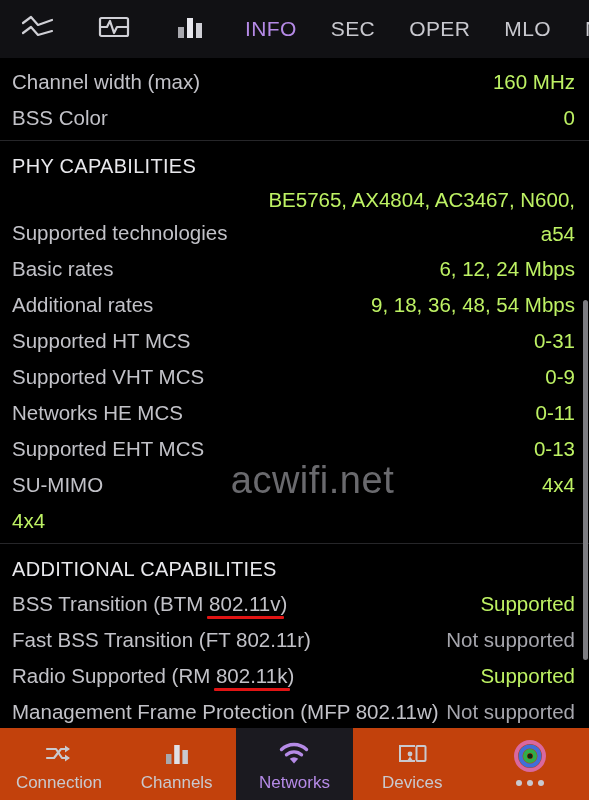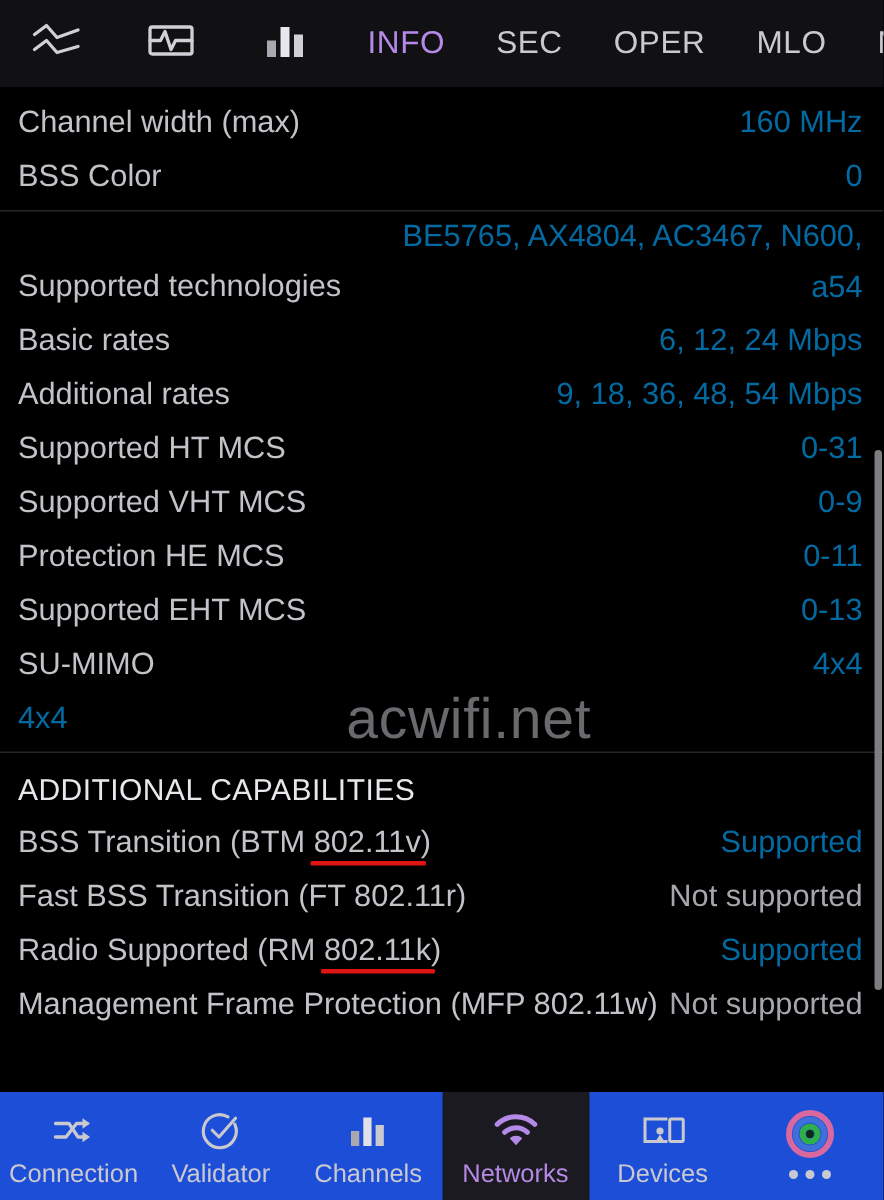--- a/index.html
+++ b/index.html
@@ -84,21 +84,21 @@
   }
   .row .k {
     font-size: 20.5px;
     color: #c2c2c8;
     line-height: 36px;
     white-space: nowrap;
     position: relative;
   }
   .row .v {
     font-size: 20.5px;
-    color: #0369a1;
+    color: #bef264;
     line-height: 36px;
     text-align: right;
     white-space: pre-line;
   }
   .row .v.dim {
     color: #a6a6ad;
   }
   .row.multiline .k { line-height: 36px; }
   .row.multiline .v { line-height: 34px; }
 
@@ -161,21 +161,21 @@
     top: 242px;
     height: 360px;
     background: #7d7d82;
     border-radius: 3px;
   }
 
   
   .bottomnav {
     height: 72px;
     min-height: 72px;
-    background: #1d4ed8;
+    background: #c2410c;
     display: flex;
     align-items: stretch;
     justify-content: space-between;
   }
   .navitem {
     flex: 1 1 0;
     display: flex;
     flex-direction: column;
     align-items: center;
     justify-content: center;
@@ -280,20 +280,21 @@
       <span class="k">Channel width (max)</span>
       <span class="v">160 MHz</span>
     </div>
     <div class="row">
       <span class="k">BSS Color</span>
       <span class="v">0</span>
     </div>
 
     <div class="divider"></div>
 
+    <div class="section-head">PHY CAPABILITIES</div>
 
     <div class="row multiline">
       <span class="k">Supported technologies</span>
       <span class="v">BE5765, AX4804, AC3467, N600,
 a54</span>
     </div>
     <div class="row">
       <span class="k">Basic rates</span>
       <span class="v">6, 12, 24 Mbps</span>
     </div>
@@ -303,21 +304,21 @@
     </div>
     <div class="row">
       <span class="k">Supported HT MCS</span>
       <span class="v">0-31</span>
     </div>
     <div class="row">
       <span class="k">Supported VHT MCS</span>
       <span class="v">0-9</span>
     </div>
     <div class="row">
-      <span class="k">Protection HE MCS</span>
+      <span class="k">Networks HE MCS</span>
       <span class="v">0-11</span>
     </div>
     <div class="row">
       <span class="k">Supported EHT MCS</span>
       <span class="v">0-13</span>
     </div>
     <div class="row">
       <span class="k">SU-MIMO</span>
       <span class="v">4x4</span>
     </div>
@@ -364,29 +365,20 @@
         <svg width="30" height="24" viewBox="0 0 30 24" fill="none">
           <path d="M3 7 L12 7 L18 16 L24 16" stroke="#c9c9cf" stroke-width="2.2" stroke-linecap="round" stroke-linejoin="round"></path>
           <path d="M3 16 L10 16 L17 7 L24 7" stroke="#c9c9cf" stroke-width="2.2" stroke-linecap="round" stroke-linejoin="round"></path>
           <path d="M21 3.5 L26 7 L21 10.5 Z" fill="#c9c9cf"></path>
           <path d="M21 12.5 L26 16 L21 19.5 Z" fill="#c9c9cf"></path>
         </svg>
       </span>
       <span class="nav-lbl">Connection</span>
     </div>
 
-    <div class="navitem">
-      <span class="nav-ico">
-        <svg width="28" height="28" viewBox="0 0 28 28" fill="none">
-          <path d="M23.5 9.5 A11 11 0 1 1 19 4.6" stroke="#c9c9cf" stroke-width="2.1" stroke-linecap="round"></path>
-          <path d="M8.5 13.5 L13 18 L24 5.5" stroke="#c9c9cf" stroke-width="2.1" stroke-linecap="round" stroke-linejoin="round"></path>
-        </svg>
-      </span>
-      <span class="nav-lbl">Validator</span>
-    </div>
 
     <div class="navitem">
       <span class="nav-ico">
         <svg width="26" height="24" viewBox="0 0 26 24" fill="none">
           <rect x="2" y="12" width="5.5" height="10" fill="#a8a8ae"></rect>
           <rect x="10.2" y="3" width="5.5" height="19" fill="#e0e0e6"></rect>
           <rect x="18.4" y="8" width="5.5" height="14" fill="#c9c9cf"></rect>
         </svg>
       </span>
       <span class="nav-lbl">Channels</span>

